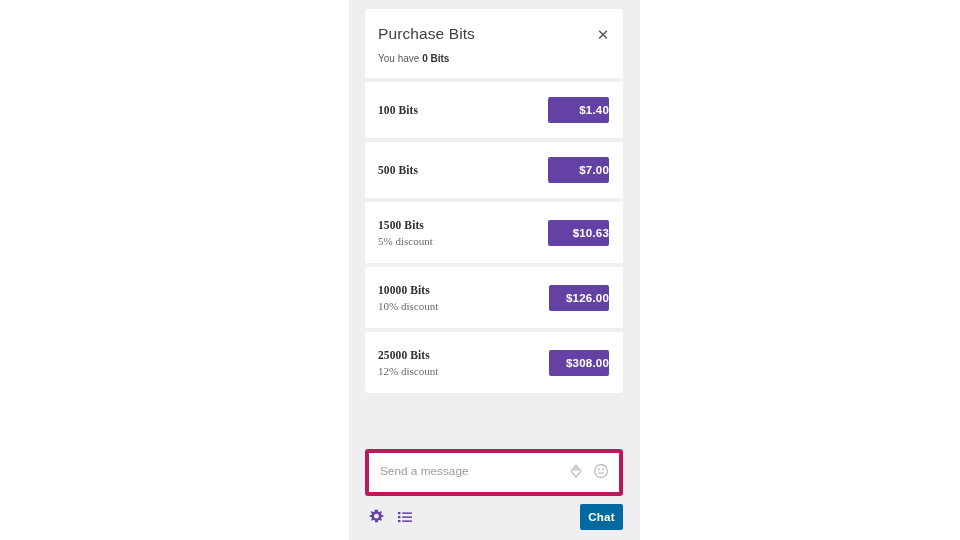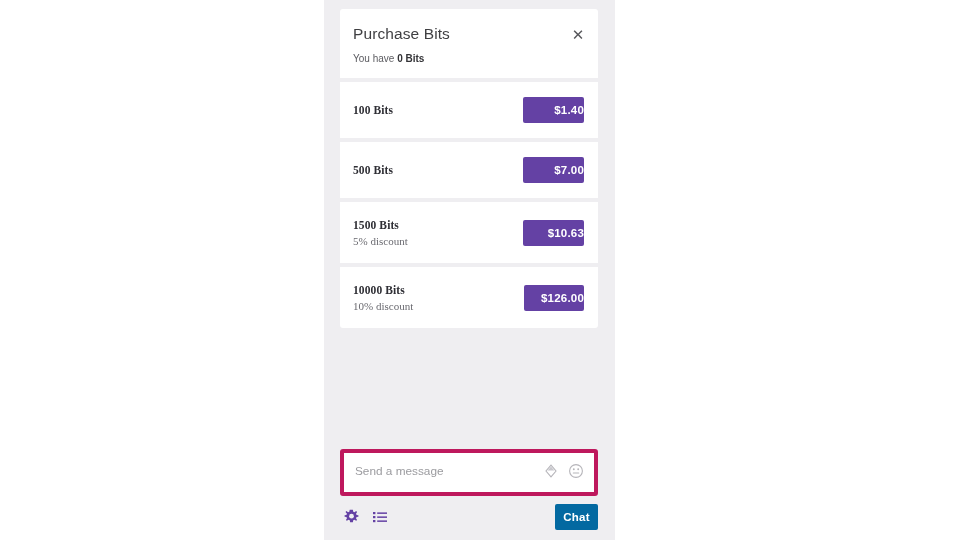--- a/index.html
+++ b/index.html
@@ -7,21 +7,21 @@
     width: 960px; height: 540px;
     background: #ffffff;
     font-family: "Liberation Sans", sans-serif;
     overflow: hidden;
   }
   #stage { position: relative; width: 960px; height: 540px; background: #ffffff; }
 
   
   .chat-column {
     position: absolute;
-    left: 324px; top: 0;
+    left: 349px; top: 0;
     width: 291px; height: 540px;
     background: #efeef1;
     display: flex;
     flex-direction: column;
   }
 
   
   .purchase-panel {
     position: absolute;
     left: 16px; top: 9px;
@@ -188,20 +188,27 @@
 
 
         <div class="tier-row with-discount">
           <div class="tier-info">
             <div class="tier-name">10000 Bits</div>
             <div class="tier-discount">10% discount</div>
           </div>
           <button class="price-btn wide">$126.00</button>
         </div>
 
+        <div class="tier-row with-discount">
+          <div class="tier-info">
+            <div class="tier-name">25000 Bits</div>
+            <div class="tier-discount">12% discount</div>
+          </div>
+          <button class="price-btn wide">$308.00</button>
+        </div>
 
       </div>
     </div>
 
     <div class="composer">
       <div class="composer-placeholder">Send a message</div>
       <div class="composer-icons">
         <span class="icon-btn">
           <svg width="16" height="16" viewBox="0 0 16 16" aria-hidden="true">
             <path d="M8 2.2 L13 8 L8 13.8 L3 8 Z" fill="none" stroke="#b6b5ba" stroke-width="1.1"></path>

